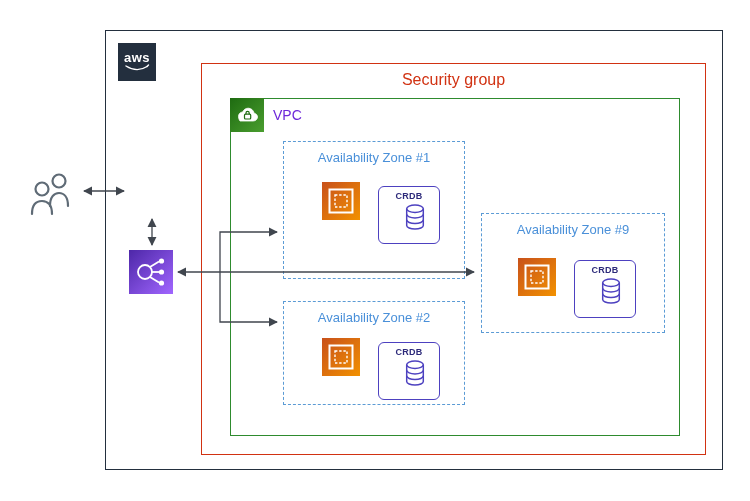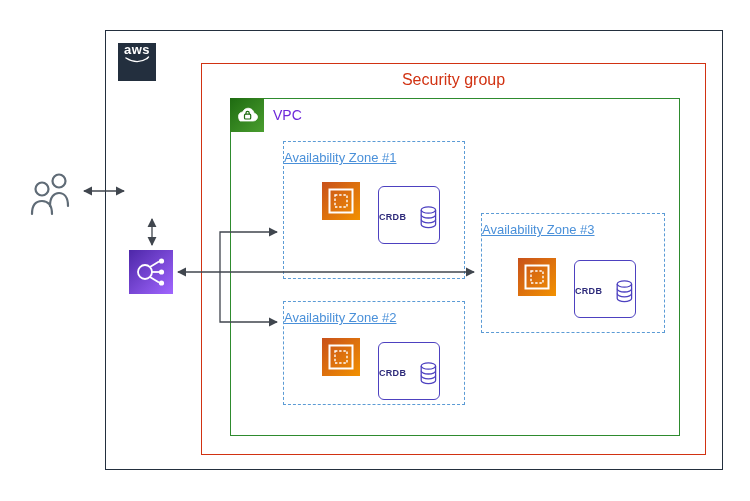--- a/index.html
+++ b/index.html
@@ -9,48 +9,48 @@
     --crdb-purple:#4d41c0; --arrow:#40464e;
     --outer-border:#232f3e; --sg-red:#d13212; --vpc-green:#2e8b2e;
   }
   *{box-sizing:border-box;margin:0;padding:0;}
   html,body{background:#fff;font-family:"Liberation Sans",sans-serif;}
   .canvas{position:relative;width:750px;height:501px;background:#fff;overflow:hidden;}
 
   .outer-box{position:absolute;left:105px;top:30px;width:618px;height:440px;
     border:1.5px solid var(--outer-border);background:#fff;}
   .aws-logo{position:absolute;left:12px;top:12px;width:38px;height:38px;
-    background:var(--outer-border);display:flex;flex-direction:column;align-items:center;justify-content:flex-start;}
+    background:var(--outer-border);display:flex;flex-direction:column;align-items:center;justify-content:center;}
   .aws-logo .aws-text{color:#fff;font-weight:bold;font-size:13px;line-height:13px;letter-spacing:.5px;}
   .aws-logo svg{display:block;}
 
   .security-group{position:absolute;left:95px;top:32px;width:505px;height:392px;
     border:1px solid var(--sg-red);}
   .sg-label{position:absolute;top:7px;left:0;width:100%;text-align:center;
     color:var(--sg-red);font-size:16px;}
 
   .vpc-box{position:absolute;left:28px;top:34px;width:450px;height:338px;
     border:1px solid var(--vpc-green);}
   .vpc-icon{position:absolute;left:-1px;top:-1px;width:34px;height:34px;
     background:linear-gradient(135deg,#1e6b11,#4a9e2f);display:flex;align-items:center;justify-content:center;}
   .vpc-label{position:absolute;left:42px;top:8px;font-size:14px;color:#6d28d9;}
 
   .az{position:absolute;border:1.5px dashed var(--az-border);}
   .az-1{left:52px;top:42px;width:182px;height:138px;}
   .az-2{left:52px;top:202px;width:182px;height:104px;}
   .az-3{left:250px;top:114px;width:184px;height:120px;}
-  .az-label{position:absolute;top:8px;left:0;width:100%;text-align:left;
-    color:var(--az-label);font-size:13px;text-decoration:underline;}
+  .az-label{position:absolute;top:8px;left:0;width:100%;text-align:center;
+    color:var(--az-label);font-size:13px;}
 
   .ec2-icon{position:absolute;width:38px;height:38px;
     background:linear-gradient(135deg,var(--ec2-orange-start),var(--ec2-orange-end));
     display:flex;align-items:center;justify-content:center;}
   .crdb-node{position:absolute;width:62px;height:58px;background:#fff;
     border:1.5px solid var(--crdb-purple);border-radius:6px;
-    display:flex;align-items:center;padding-top:4px;}
+    display:flex;flex-direction:column;align-items:center;padding-top:4px;}
   .crdb-label{font-size:9px;font-weight:bold;color:#2d2a7a;letter-spacing:.3px;}
   .crdb-node svg{margin-top:2px;margin-left:12px;}
 
   .az-1 .ec2-icon{left:38px;top:40px;} .az-1 .crdb-node{left:94px;top:44px;}
   .az-2 .ec2-icon{left:38px;top:36px;} .az-2 .crdb-node{left:94px;top:40px;}
   .az-3 .ec2-icon{left:36px;top:44px;} .az-3 .crdb-node{left:92px;top:46px;}
 
   .users-icon{position:absolute;left:26px;top:166px;width:52px;height:52px;}
   .route53-icon{position:absolute;left:128px;top:168px;width:46px;height:46px;
     background:linear-gradient(135deg,var(--purple-start),var(--purple-end));
@@ -121,21 +121,21 @@
             <svg width="24" height="30" viewBox="0 0 26 32">
               <ellipse cx="13" cy="6" rx="9" ry="4" fill="none" stroke="#4d41c0" stroke-width="1.6"></ellipse>
               <path d="M4 6 V24 a9 4 0 0 0 18 0 V6" fill="none" stroke="#4d41c0" stroke-width="1.6"></path>
               <path d="M4 12 a9 4 0 0 0 18 0" fill="none" stroke="#4d41c0" stroke-width="1.6"></path>
               <path d="M4 18 a9 4 0 0 0 18 0" fill="none" stroke="#4d41c0" stroke-width="1.6"></path>
             </svg>
           </div>
         </div>
 
         <div class="az az-3">
-          <div class="az-label">Availability Zone #3</div>
+          <div class="az-label">Availability Zone #9</div>
           <div class="ec2-icon">
             <svg width="38" height="38" viewBox="0 0 38 38">
               <rect x="7.5" y="7.5" width="23" height="23" fill="none" stroke="#fff" stroke-width="2"></rect>
               <rect x="13" y="13" width="12" height="12" fill="none" stroke="#fff" stroke-width="1.4" stroke-dasharray="2.4 1.8"></rect>
             </svg>
           </div>
           <div class="crdb-node">
             <span class="crdb-label">CRDB</span>
             <svg width="24" height="30" viewBox="0 0 26 32">
               <ellipse cx="13" cy="6" rx="9" ry="4" fill="none" stroke="#4d41c0" stroke-width="1.6"></ellipse>

